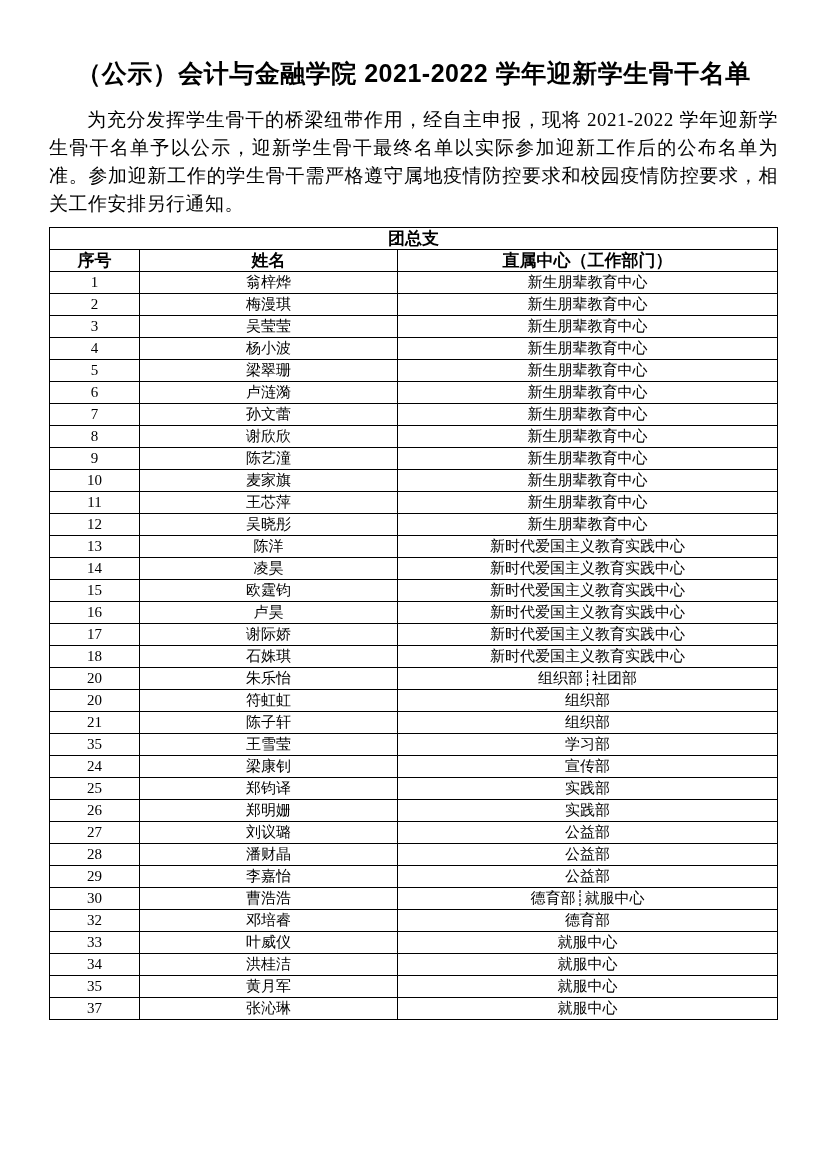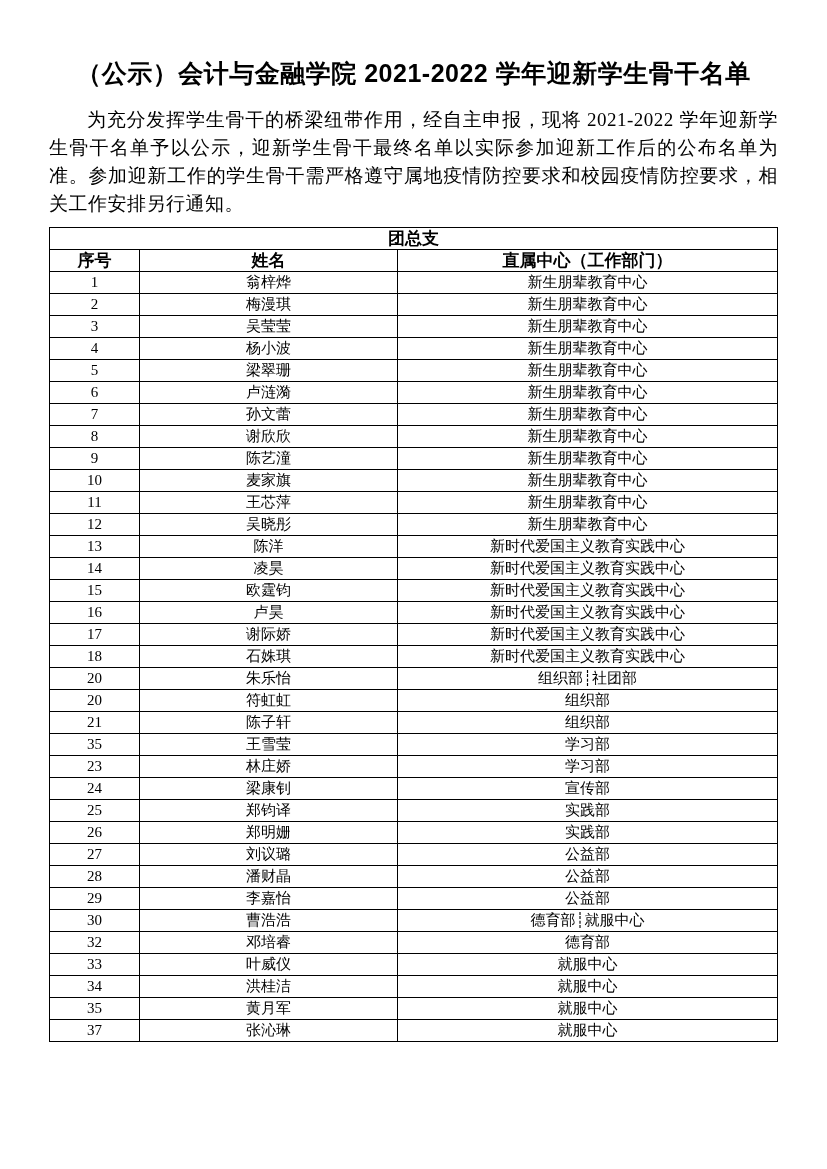--- a/index.html
+++ b/index.html
@@ -200,25 +200,20 @@
           <td class="num">21</td>
           <td>陈子轩</td>
           <td>组织部</td>
         </tr>
         <tr>
           <td class="num">35</td>
           <td>王雪莹</td>
           <td>学习部</td>
         </tr>
         <tr>
-          <td class="num">23</td>
-          <td>林庄娇</td>
-          <td>学习部</td>
-        </tr>
-        <tr>
           <td class="num">24</td>
           <td>梁康钊</td>
           <td>宣传部</td>
         </tr>
         <tr>
           <td class="num">25</td>
           <td>郑钧译</td>
           <td>实践部</td>
         </tr>
         <tr>

